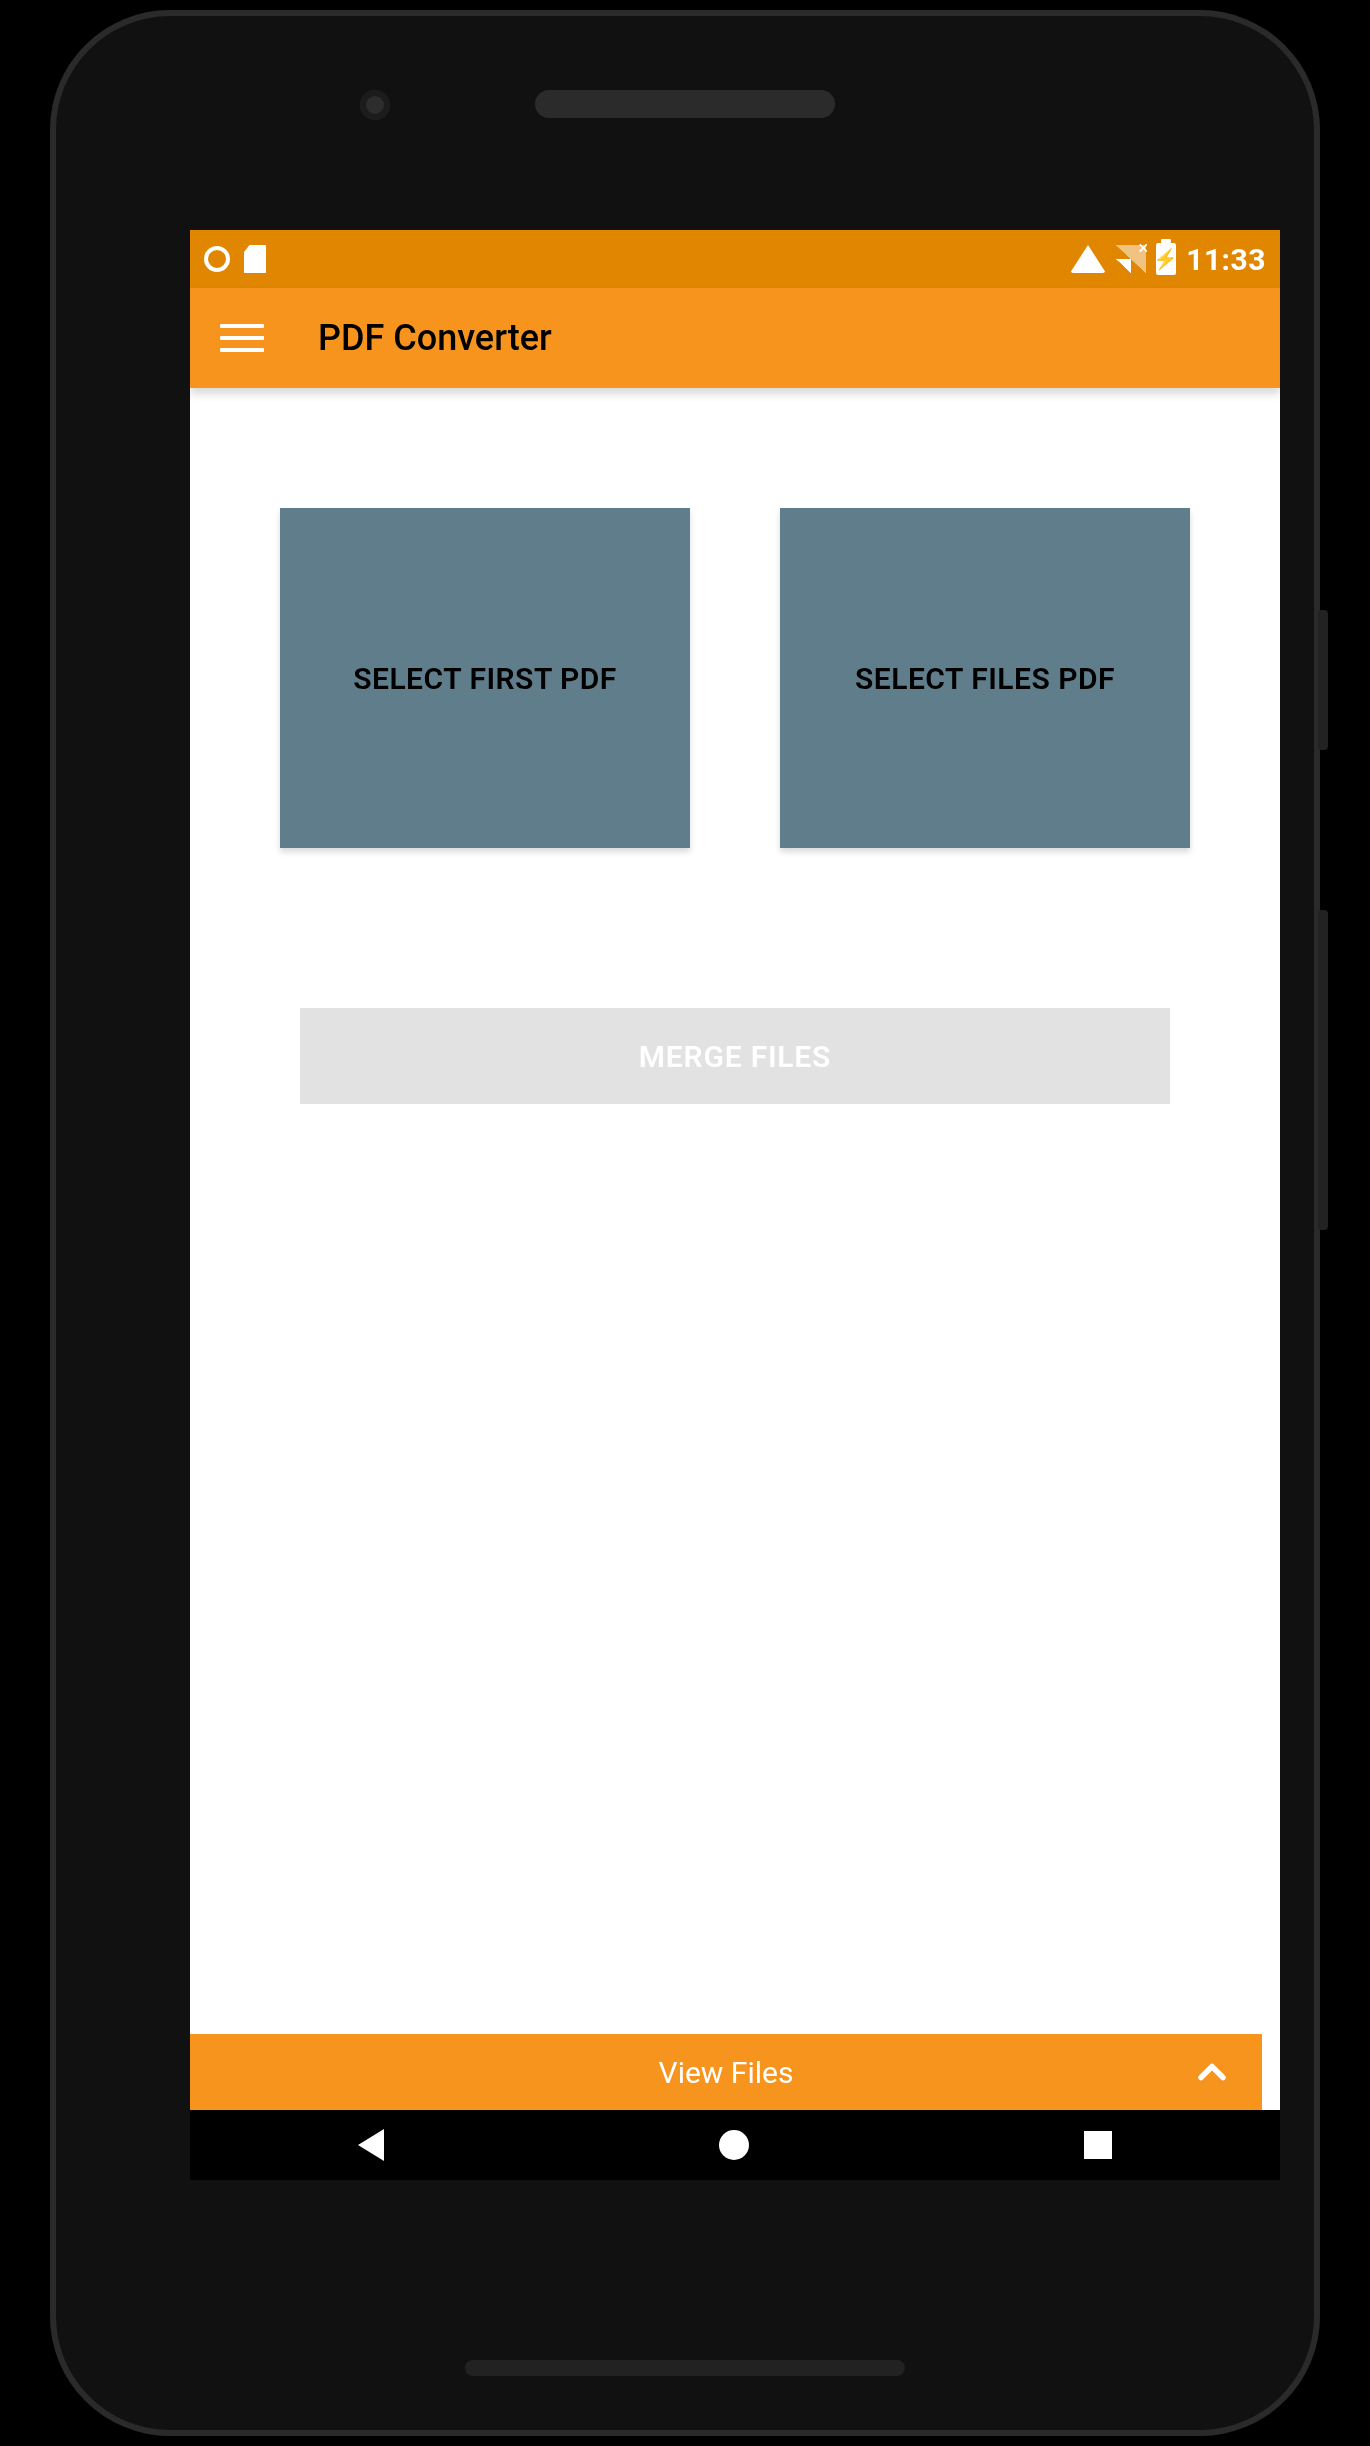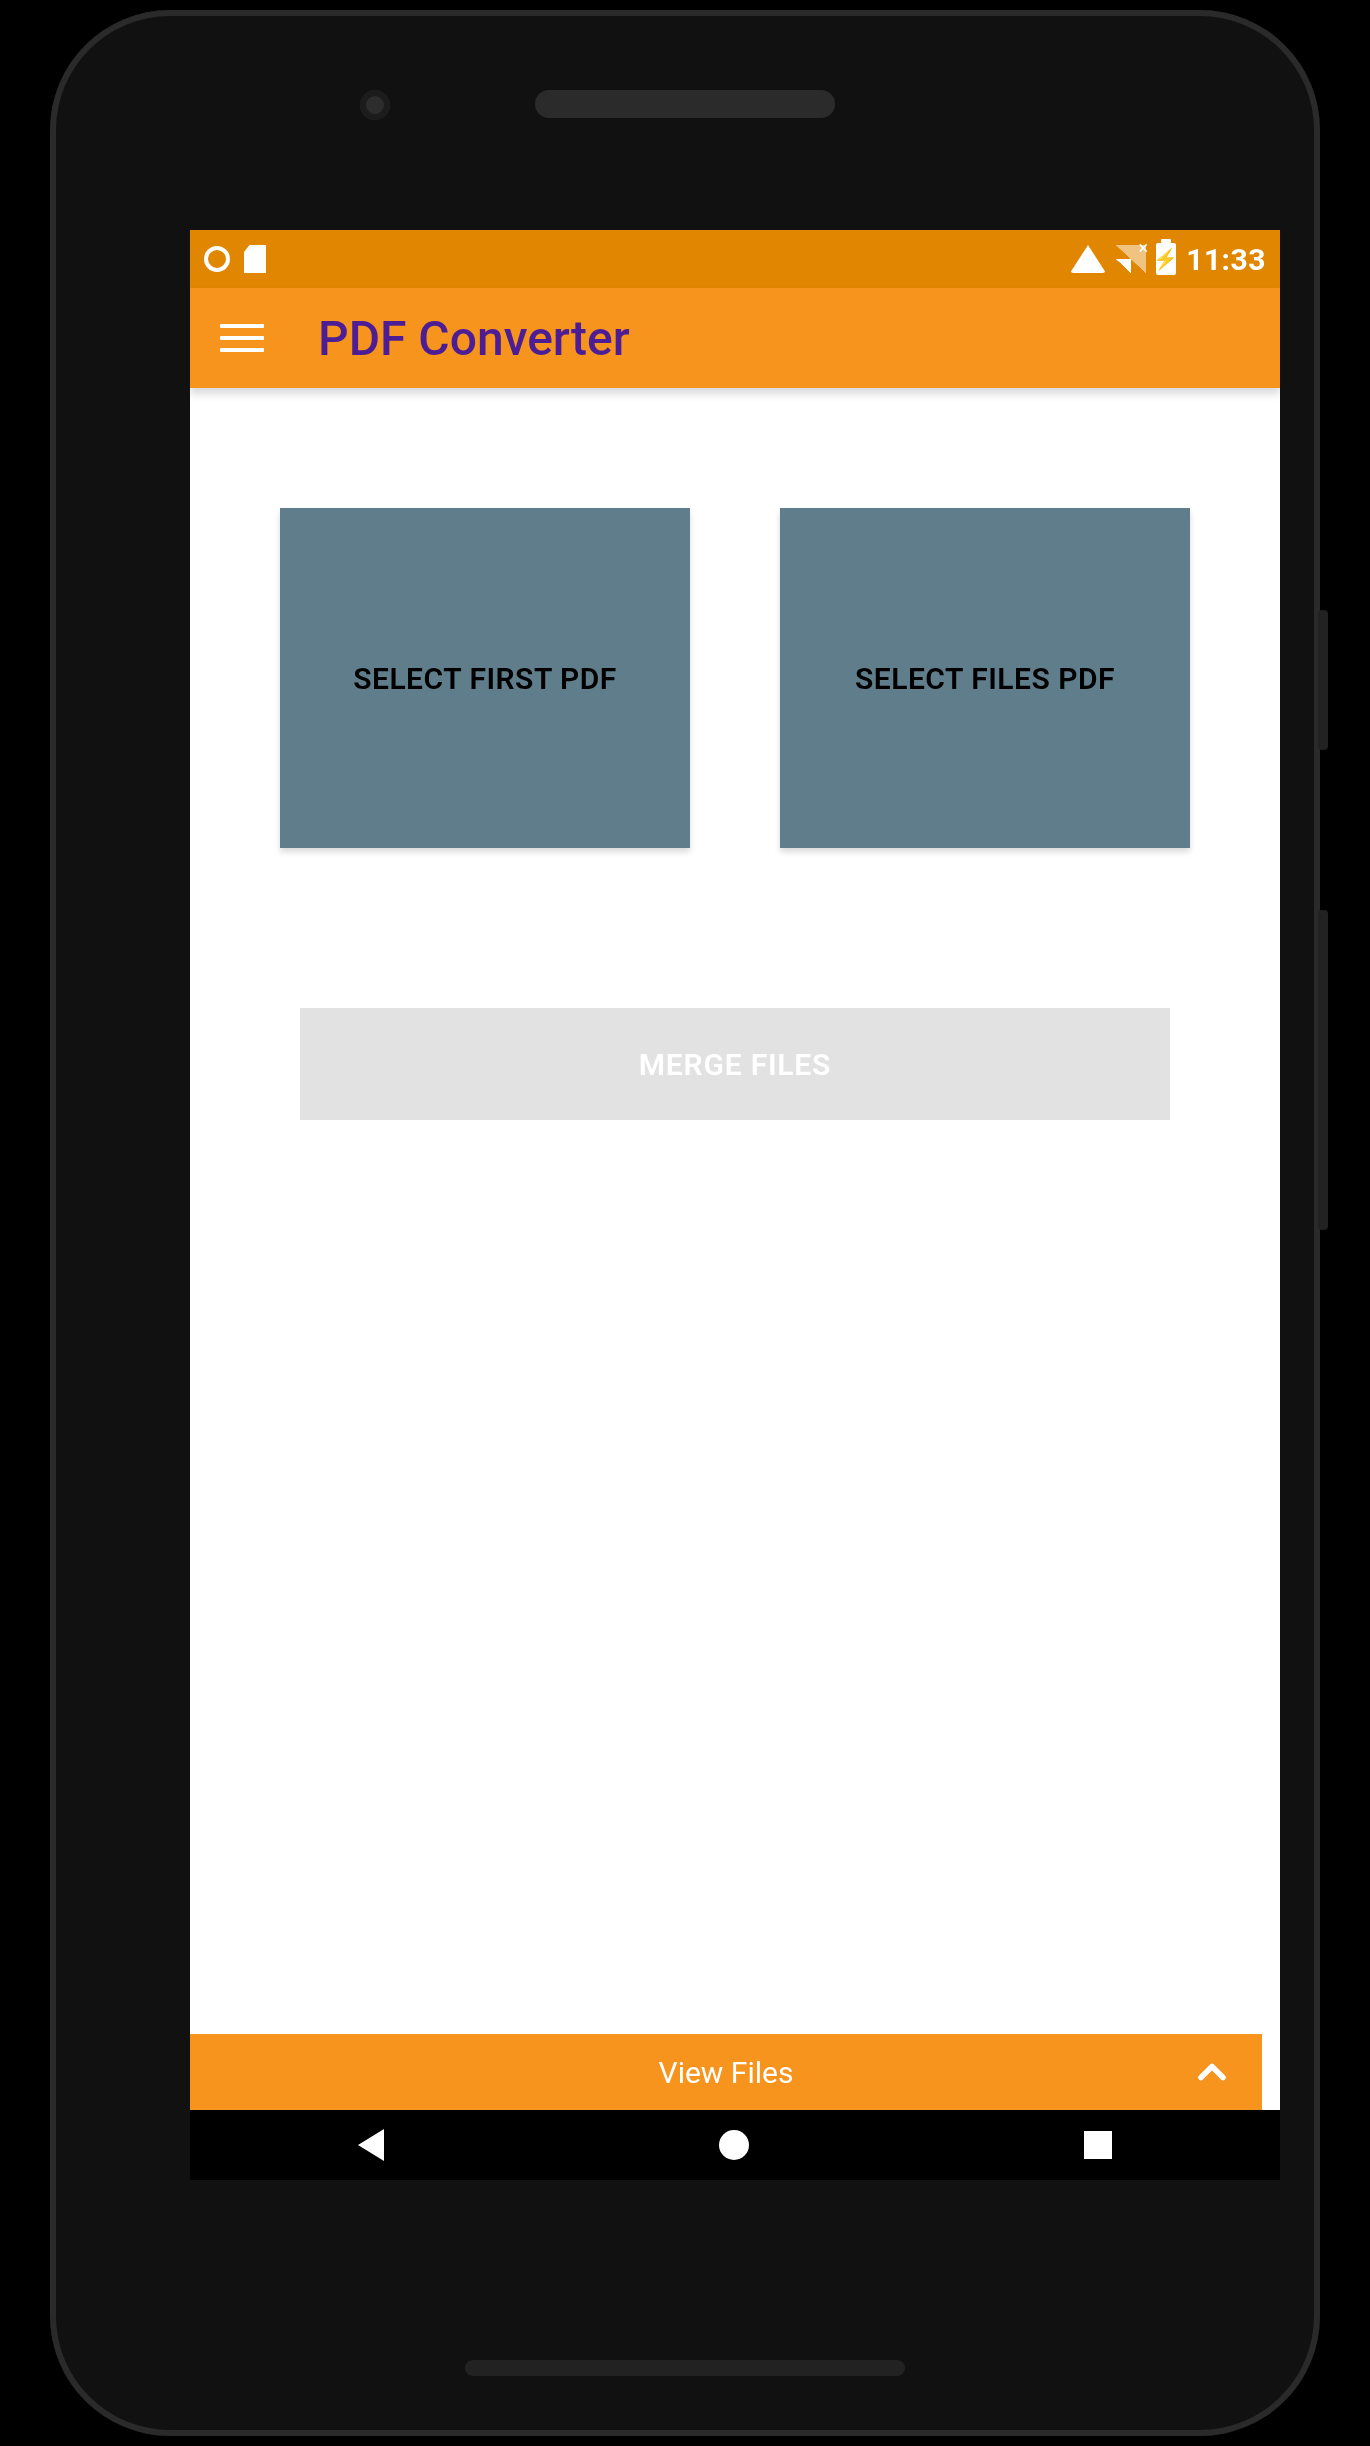--- a/index.html
+++ b/index.html
@@ -124,21 +124,21 @@
     background: #f7941d;
     display: flex;
     align-items: center;
     padding-left: 30px;
     box-shadow: 0 6px 8px rgba(0,0,0,0.15);
     position: relative;
     z-index: 2;
   }
   .hamburger { width: 44px; display:flex; flex-direction:column; gap:8px; }
   .hamburger span { height:4px; background:#fff; border-radius:1px; }
-  .app-title { color:#4c1d95; font-size:48px; font-weight:500; margin-left:54px;text-align:center; }
+  .app-title { color:#000000; font-size:36px; font-weight:500; margin-left:54px;text-align:center; }
   .content {
     position: relative;
     height: calc(100% - 58px - 100px - 76px - 70px);
     background: #fff;
   }
   .pdf-row {
     display: flex;
     gap: 90px;
     padding: 120px 90px 0 90px;
   }
@@ -152,21 +152,21 @@
     text-align: center;
     color: #000000;
     font-size: 30px;
     font-weight: 600;
     letter-spacing: 0.5px;
     padding: 0 24px;
     box-shadow: 0 4px 6px rgba(0,0,0,0.15);
   }
   .merge-btn {
     margin: 160px 110px 0 110px;
-    height: 112px;
+    height: 96px;
     background: #e2e2e2;
     display:flex;
     align-items:center;
     justify-content:center;
     color:#fff;
     font-size:30px;
     font-weight:600;
     letter-spacing:0.8px;
   }
   .bottom-bar {

